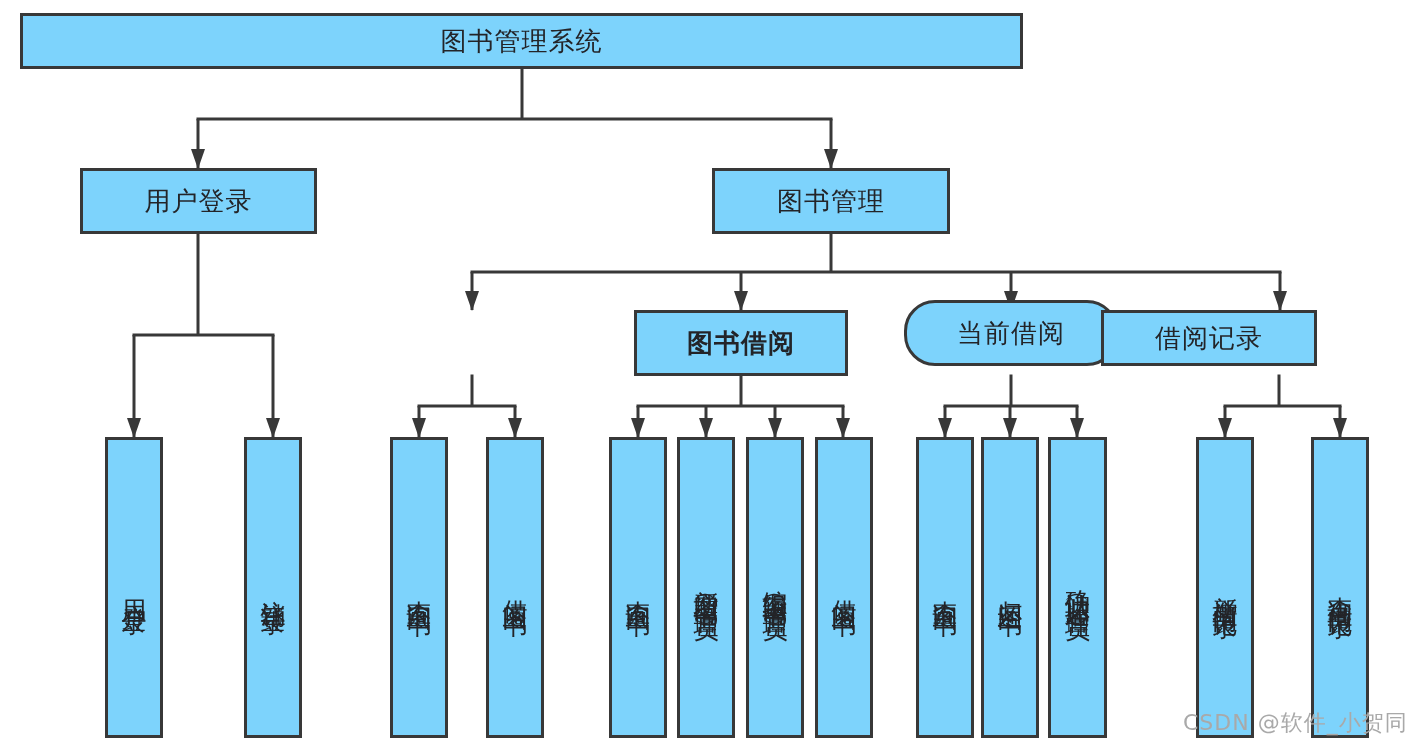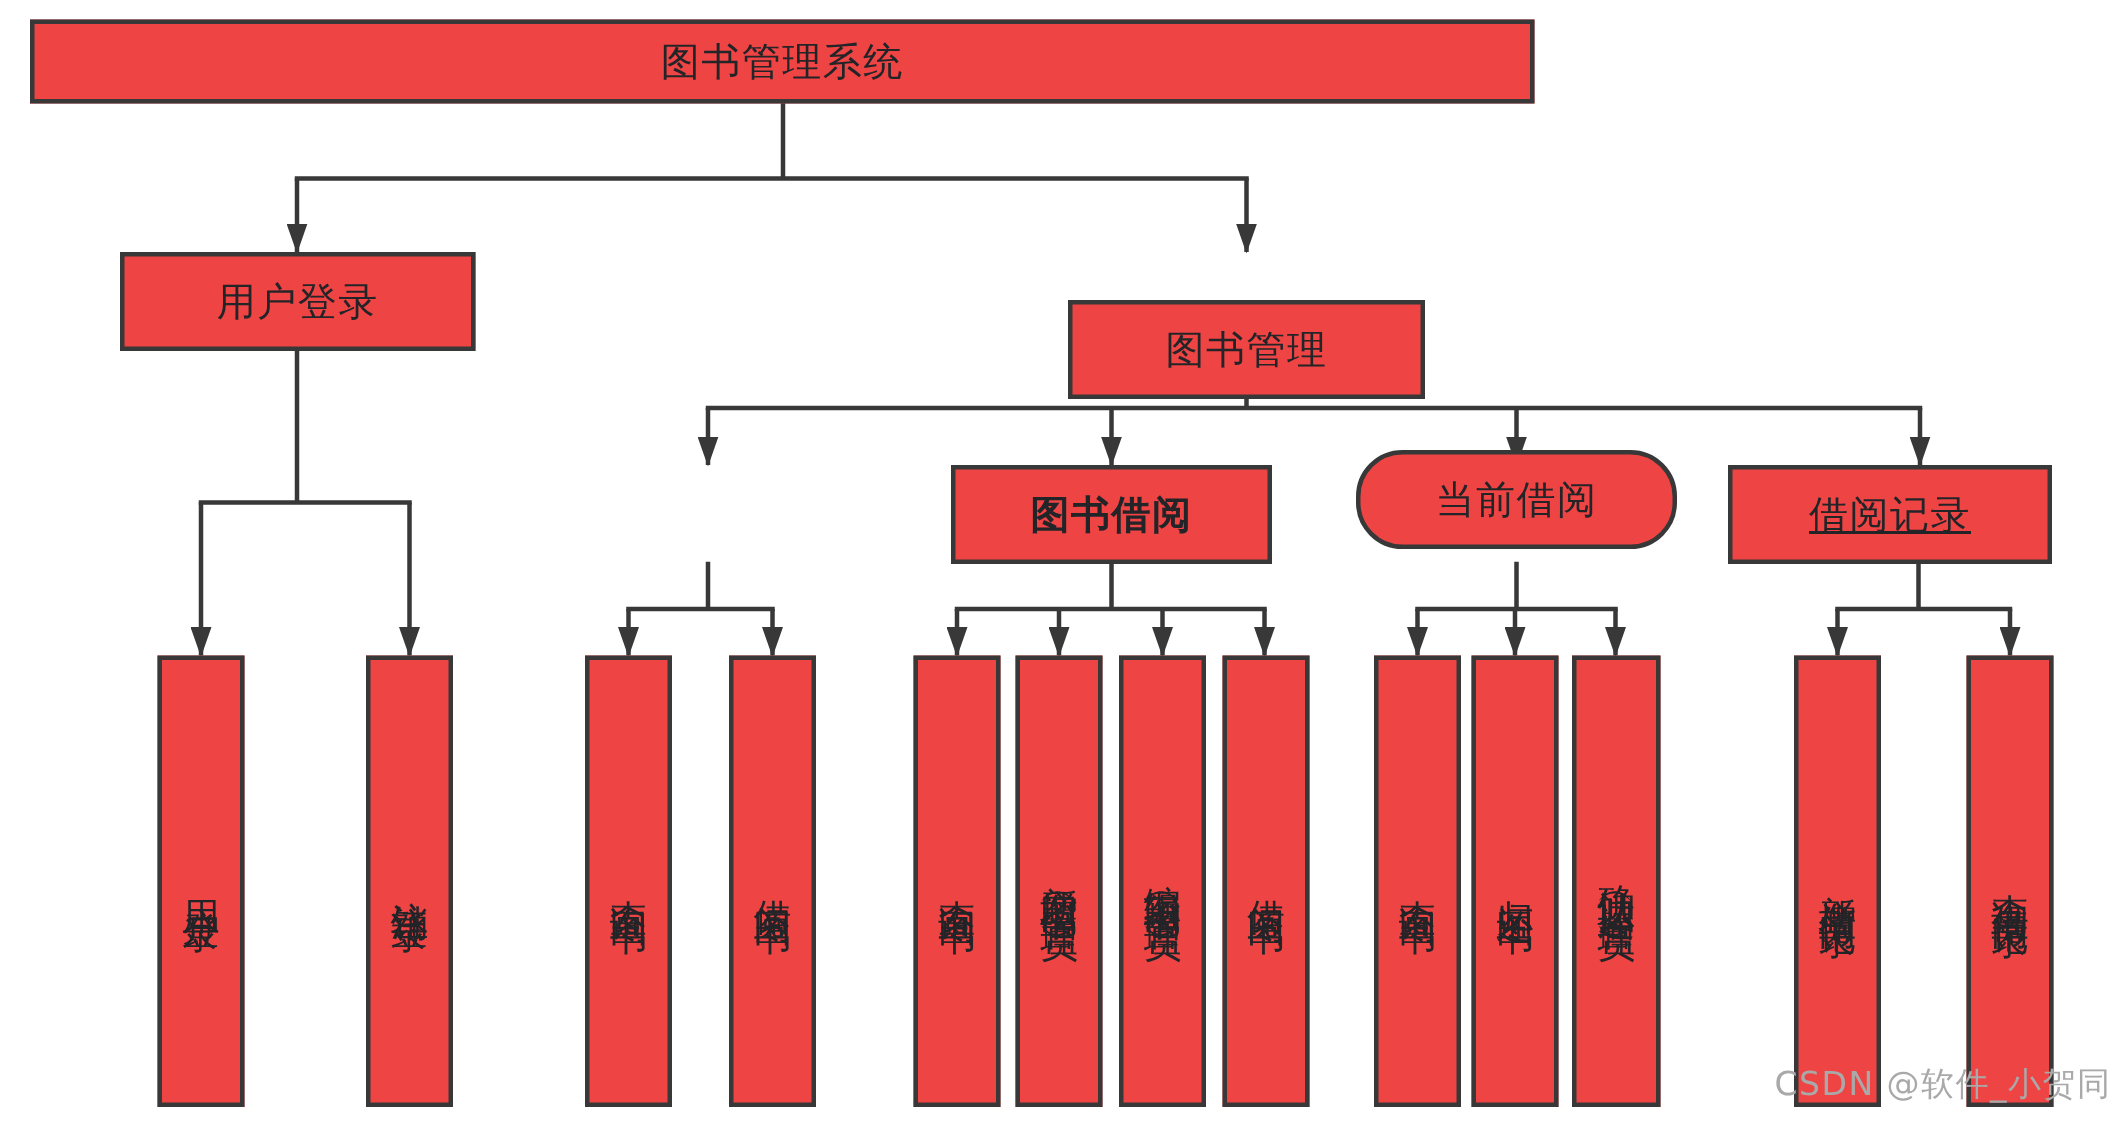--- a/index.html
+++ b/index.html
@@ -19,21 +19,21 @@
     position: absolute;
     left: 0;
     top: 0;
     width: 1405px;
     height: 747px;
     z-index: 1;
   }
   .node {
     position: absolute;
     box-sizing: border-box;
-    background: #ef4444;
+    background: #7dd3fc;
     border: 3px solid #383838;
     color: #232428;
     display: flex;
     align-items: center;
     justify-content: center;
     font-size: 26px;
     letter-spacing: 1px;
     z-index: 2;
     white-space: nowrap;
   }
@@ -98,25 +98,25 @@
     <line x1="1010" y1="406" x2="1010" y2="437" stroke="#383838" stroke-width="3" marker-end="url(#arrowhead)"></line>
     <line x1="1077" y1="406" x2="1077" y2="437" stroke="#383838" stroke-width="3" marker-end="url(#arrowhead)"></line>
 
     <line x1="1225" y1="406" x2="1225" y2="437" stroke="#383838" stroke-width="3" marker-end="url(#arrowhead)"></line>
     <line x1="1340" y1="406" x2="1340" y2="437" stroke="#383838" stroke-width="3" marker-end="url(#arrowhead)"></line>
   </svg>
 
   <div class="node h" style="left:20px; top:13px; width:1003px; height:56px;">图书管理系统</div>
 
   <div class="node h" style="left:80px; top:168px; width:237px; height:66px;">用户登录</div>
-  <div class="node h" style="left:712px; top:168px; width:238px; height:66px;margin-top:32px;">图书管理</div>
+  <div class="node h" style="left:712px; top:168px; width:238px; height:66px;">图书管理</div>
 
   <div class="node h" style="left:634px; top:310px; width:214px; height:66px;font-weight:bold;">图书借阅</div>
   <div class="node h" style="left:904px; top:300px; width:214px; height:66px;border-radius:31px;">当前借阅</div>
-  <div class="node h" style="left:1152px; top:310px; width:216px; height:66px;text-decoration:underline;">借阅记录</div>
+  <div class="node h" style="left:1101px; top:310px; width:216px; height:56px;">借阅记录</div>
 
   <div class="node v" style="left:105px; top:437px; width:58px; height:301px;">用户登录</div>
   <div class="node v" style="left:244px; top:437px; width:58px; height:301px;">注销登录</div>
 
   <div class="node v" style="left:390px; top:437px; width:58px; height:301px;">查询图书</div>
   <div class="node v" style="left:486px; top:437px; width:58px; height:301px;">借阅图书</div>
 
   <div class="node v" style="left:609px; top:437px; width:58px; height:301px;">查询图书</div>
   <div class="node v" style="left:677px; top:437px; width:58px; height:301px;">新增图书（管理员）</div>
   <div class="node v" style="left:746px; top:437px; width:58px; height:301px;">编辑图书（管理员）</div>

